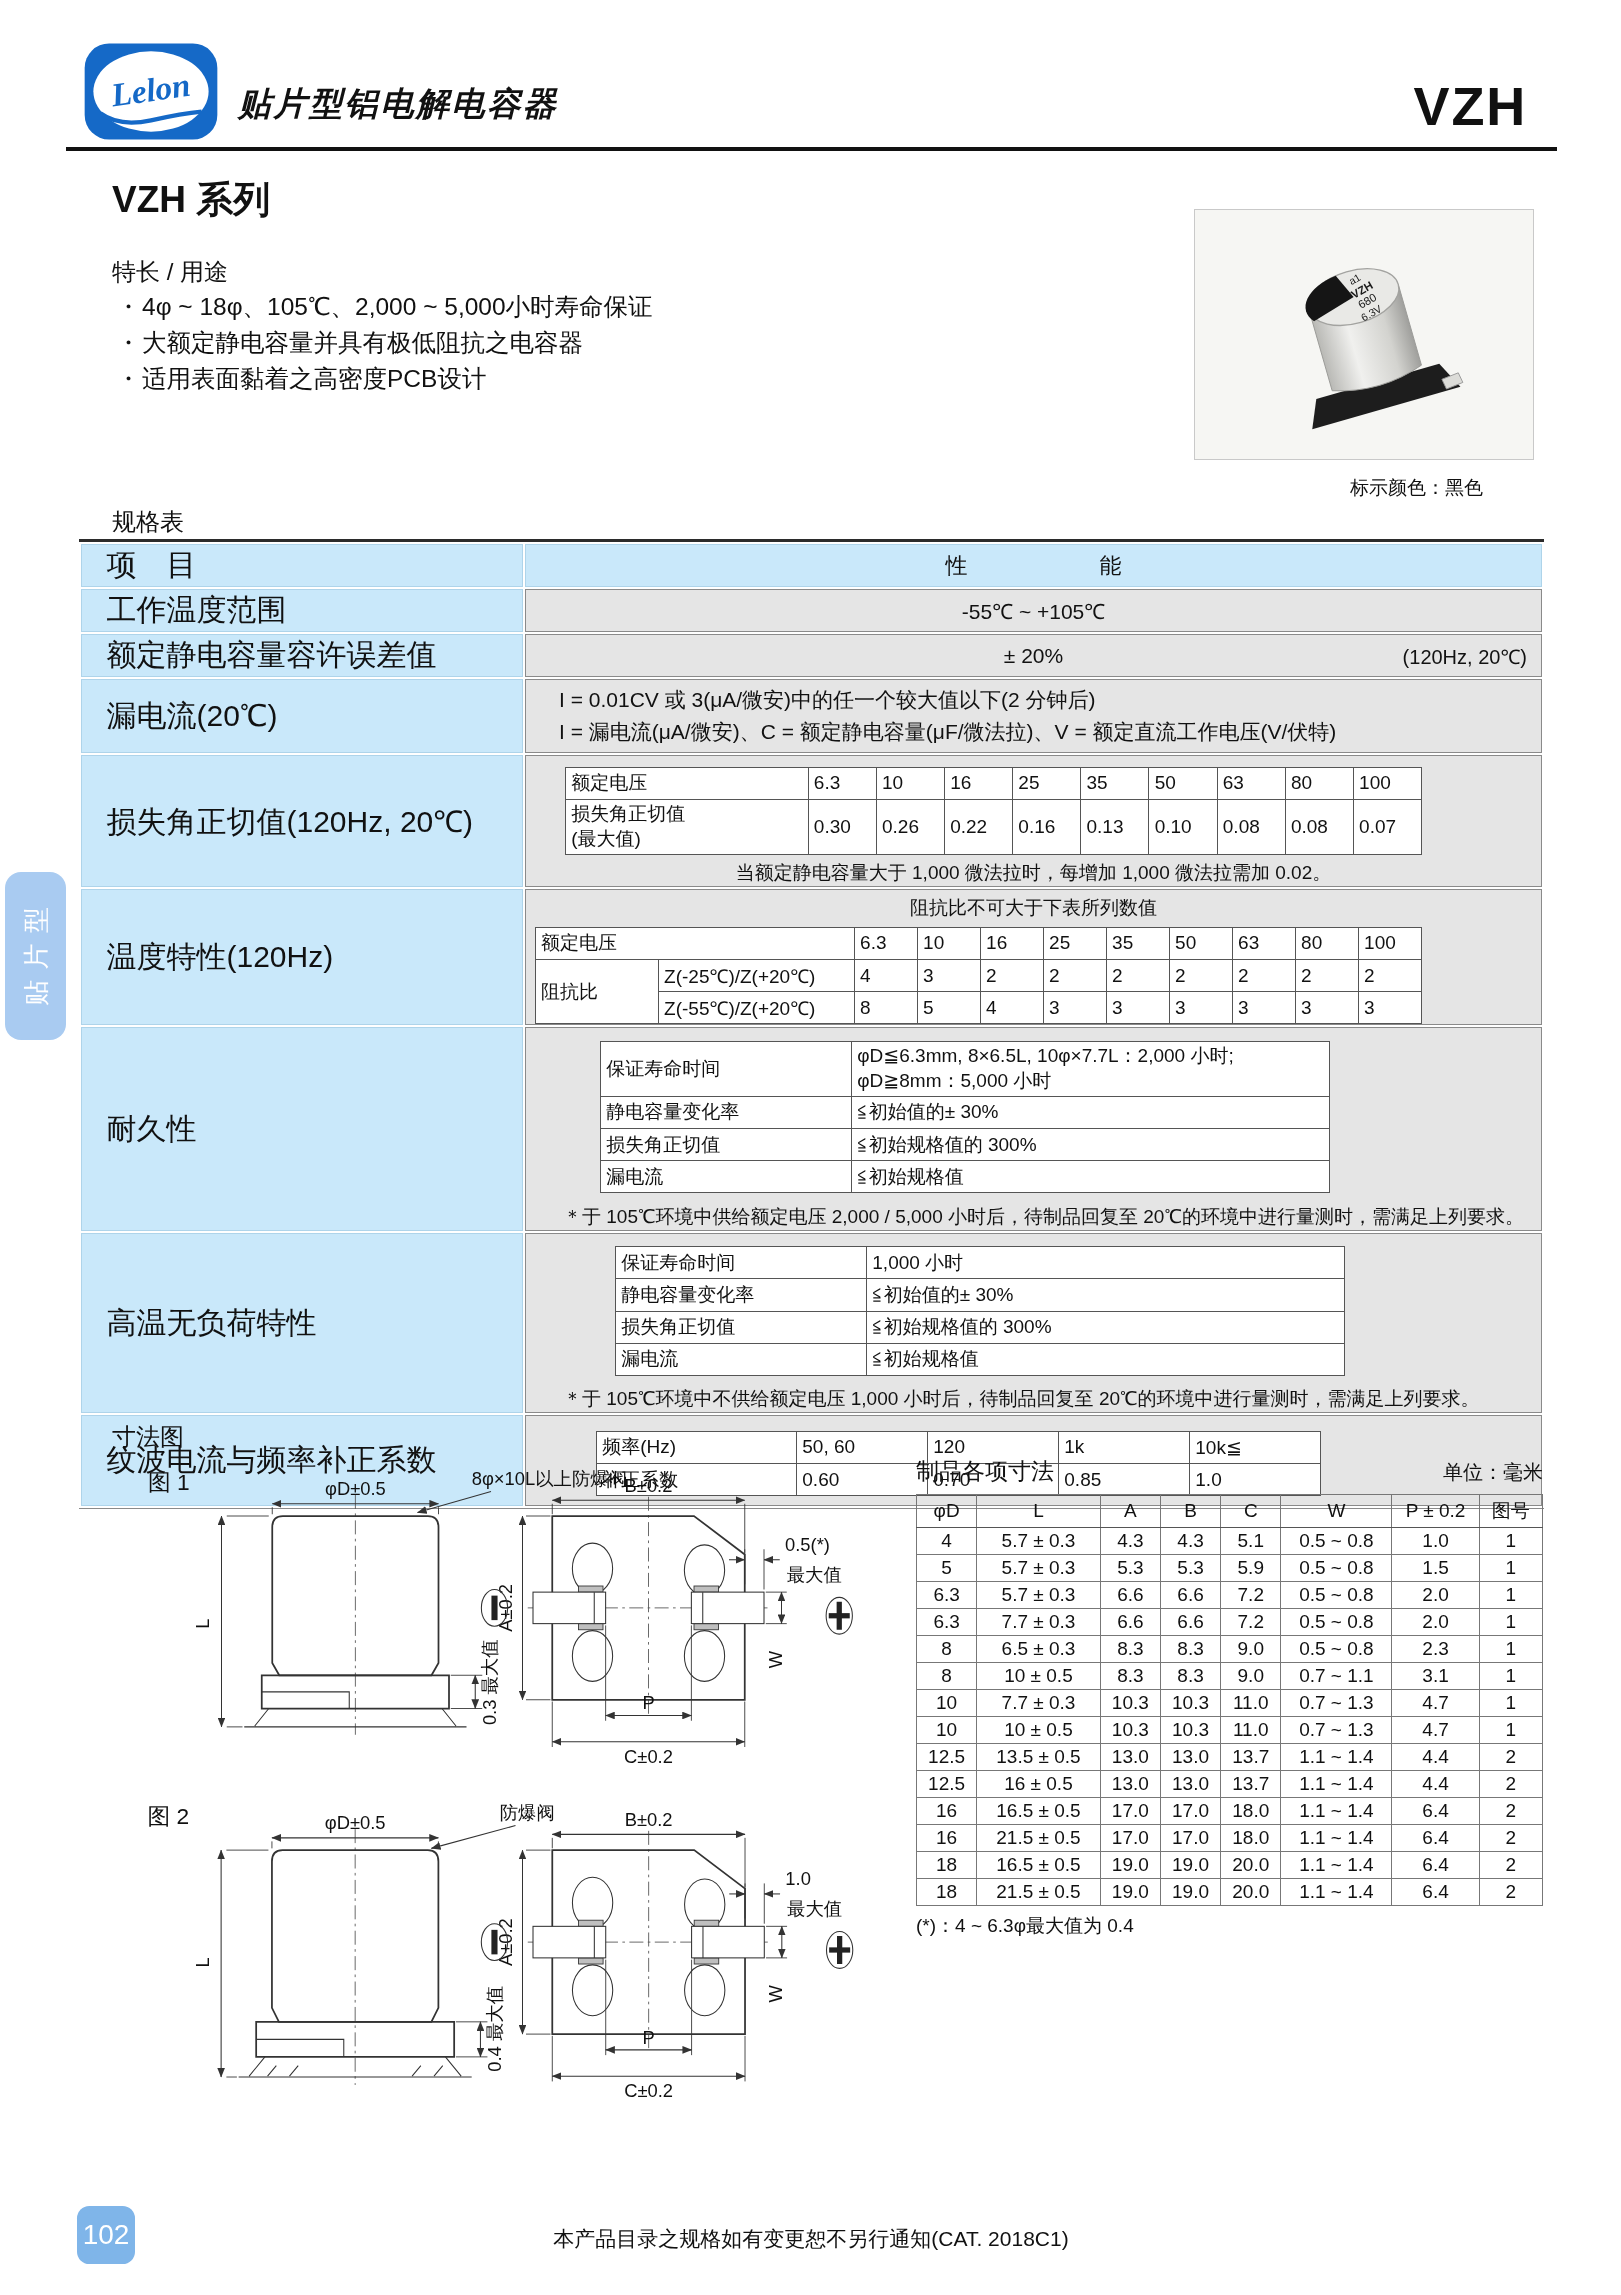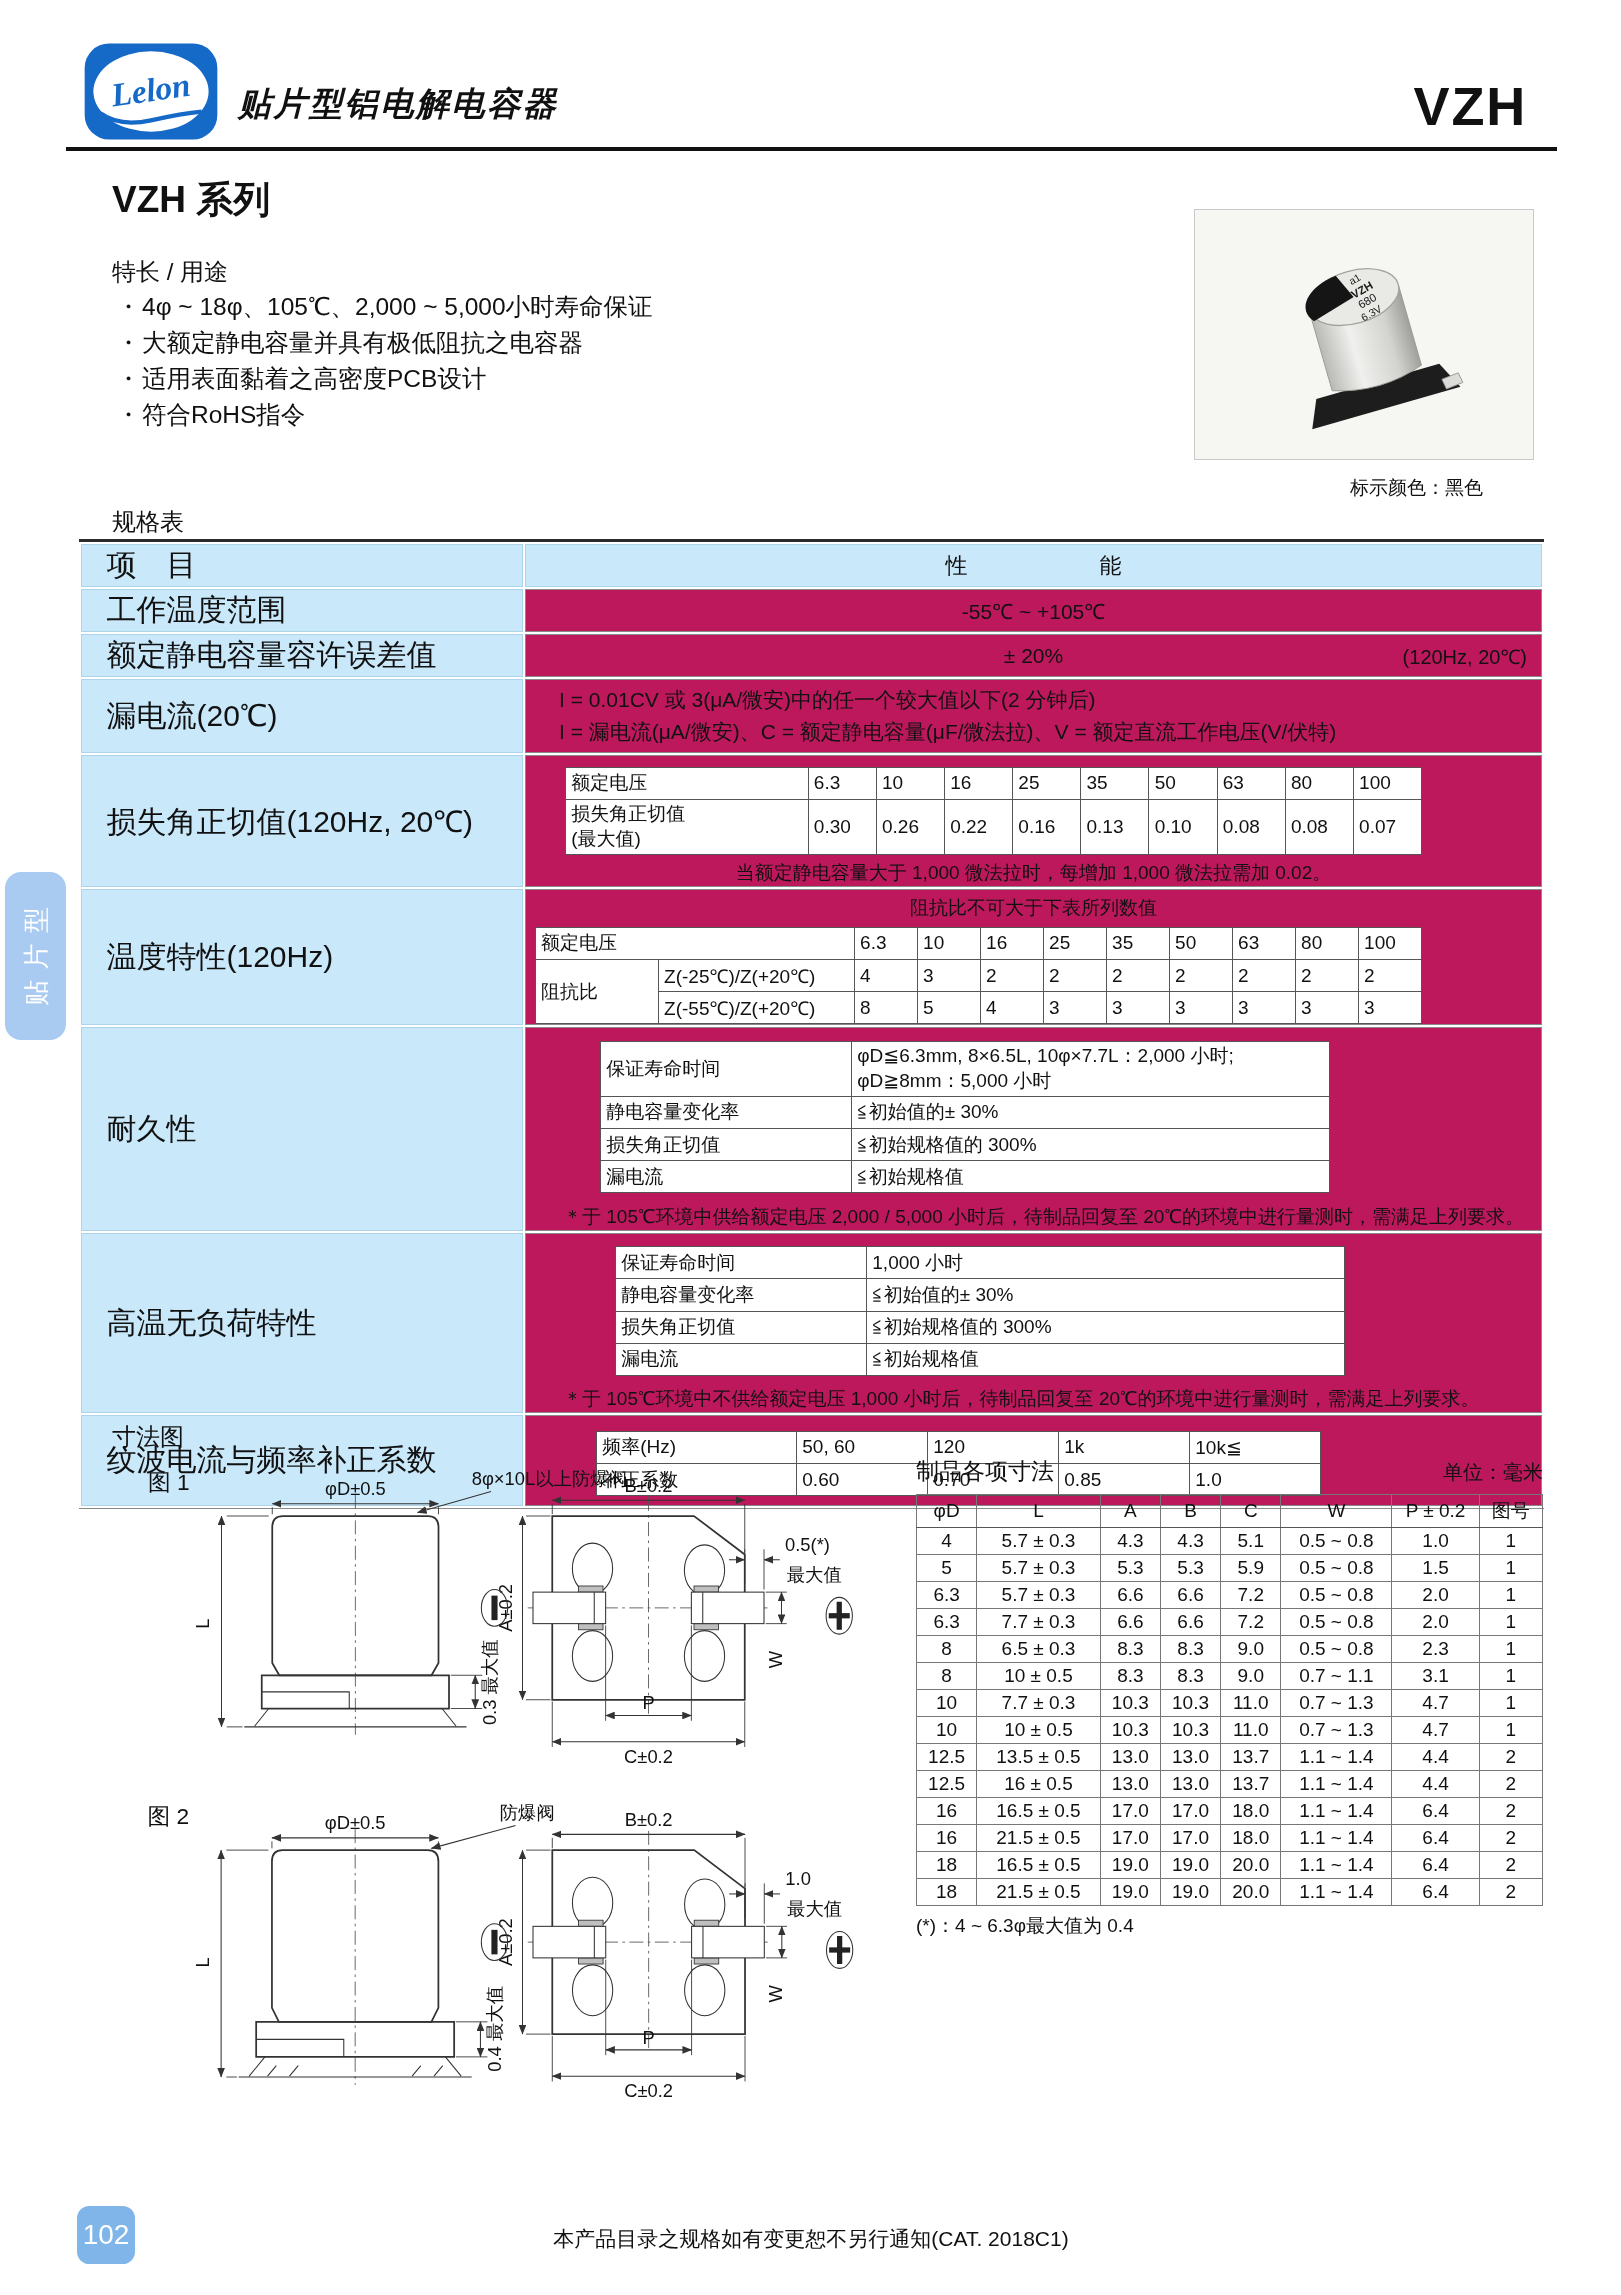--- a/index.html
+++ b/index.html
@@ -23,21 +23,21 @@
   .photo { position:absolute; left:1194px; top:209px; width:340px; height:251px; background:#f6f6f3; border:0.9px solid #c9c9c9; display:flex; align-items:center; justify-content:center; }
   .photo-cap { position:absolute; left:1194px; top:475px; width:340px; text-align:right; padding-right:51px; font-size:19px; }
   
   .side-tab { position:absolute; left:5.3px; top:872px; width:61px; height:168px; background:#a9cbf1; border-radius:16px; display:flex; align-items:center; justify-content:center; }
   .side-tab span { transform:rotate(-90deg); white-space:nowrap; color:#fff; font-size:26px; letter-spacing:10.5px; padding-left:10.5px; }
   
   .spec-heading { position:absolute; left:112px; top:506px; font-size:24px;font-family:Liberation Mono, monospace; }
   .spec-table { position:absolute; left:79px; top:539px; width:1465px; border-collapse:separate; border-spacing:2.6px; border-top:3.5px solid #2b2b2b; border-bottom:1.8px solid #8a8a8a; table-layout:fixed; }
   .spec-table th.rowlabel { background:#c9e8fa; width:442px; font-weight:normal; text-align:left; padding-left:24.5px; font-size:30px; border:0.9px solid #aed4ea; vertical-align:middle; }
   .spec-table th.perfhead { background:#c9e8fa; font-weight:normal; text-align:center; font-size:22px; border:0.9px solid #aed4ea; }
-  .spec-table td.content { border:0.9px solid #8a8a8a; font-size:21px; vertical-align:middle; background:#be185d; }
+  .spec-table td.content { border:0.9px solid #8a8a8a; font-size:21px; vertical-align:middle; background:#e5e5e5; }
   .spec-table td.center { text-align:center; }
   td.rel { position:relative; }
   .tol-note { position:absolute; right:14px; top:50%; transform:translateY(-50%); font-size:20px; }
   .leak div { padding-left:33px; line-height:32px; font-size:21px; }
   tr.r-head  { height:33px; }
   tr.r-temp  { height:37px; }
   tr.r-tol   { height:39px; }
   tr.r-leak  { height:74px; }
   tr.r-tan   { height:128px; }
   tr.r-z     { height:128px; }
@@ -94,21 +94,20 @@
   <div class="hdr-title">贴片型铝电解电容器</div>
   <div class="hdr-code">VZH</div>
   <div class="hdr-rule"></div>
 
   <div class="series-title">VZH 系列</div>
   <div class="features-heading">特长 / 用途</div>
   <ul class="features">
     <li><span class="bt">・</span><span>4φ ~ 18φ、105℃、2,000 ~ 5,000小时寿命保证</span></li>
     <li><span class="bt">・</span><span>大额定静电容量并具有极低阻抗之电容器</span></li>
     <li><span class="bt">・</span><span>适用表面黏着之高密度PCB设计</span></li>
-    <li><span class="bt">・</span><span>符合RoHS指令</span></li>
   </ul>
 
   <div class="photo">
     <svg width="219" height="202" viewBox="0 0 250 230">
       <defs>
         <linearGradient id="capGrad" x1="0" y1="0" x2="1" y2="0">
           <stop offset="0" stop-color="#b9b9b5"></stop>
             <stop offset="0.35" stop-color="#f0f0ee"></stop>
           <stop offset="0.75" stop-color="#d3d3cf"></stop>
             <stop offset="1" stop-color="#9f9f9c"></stop>

